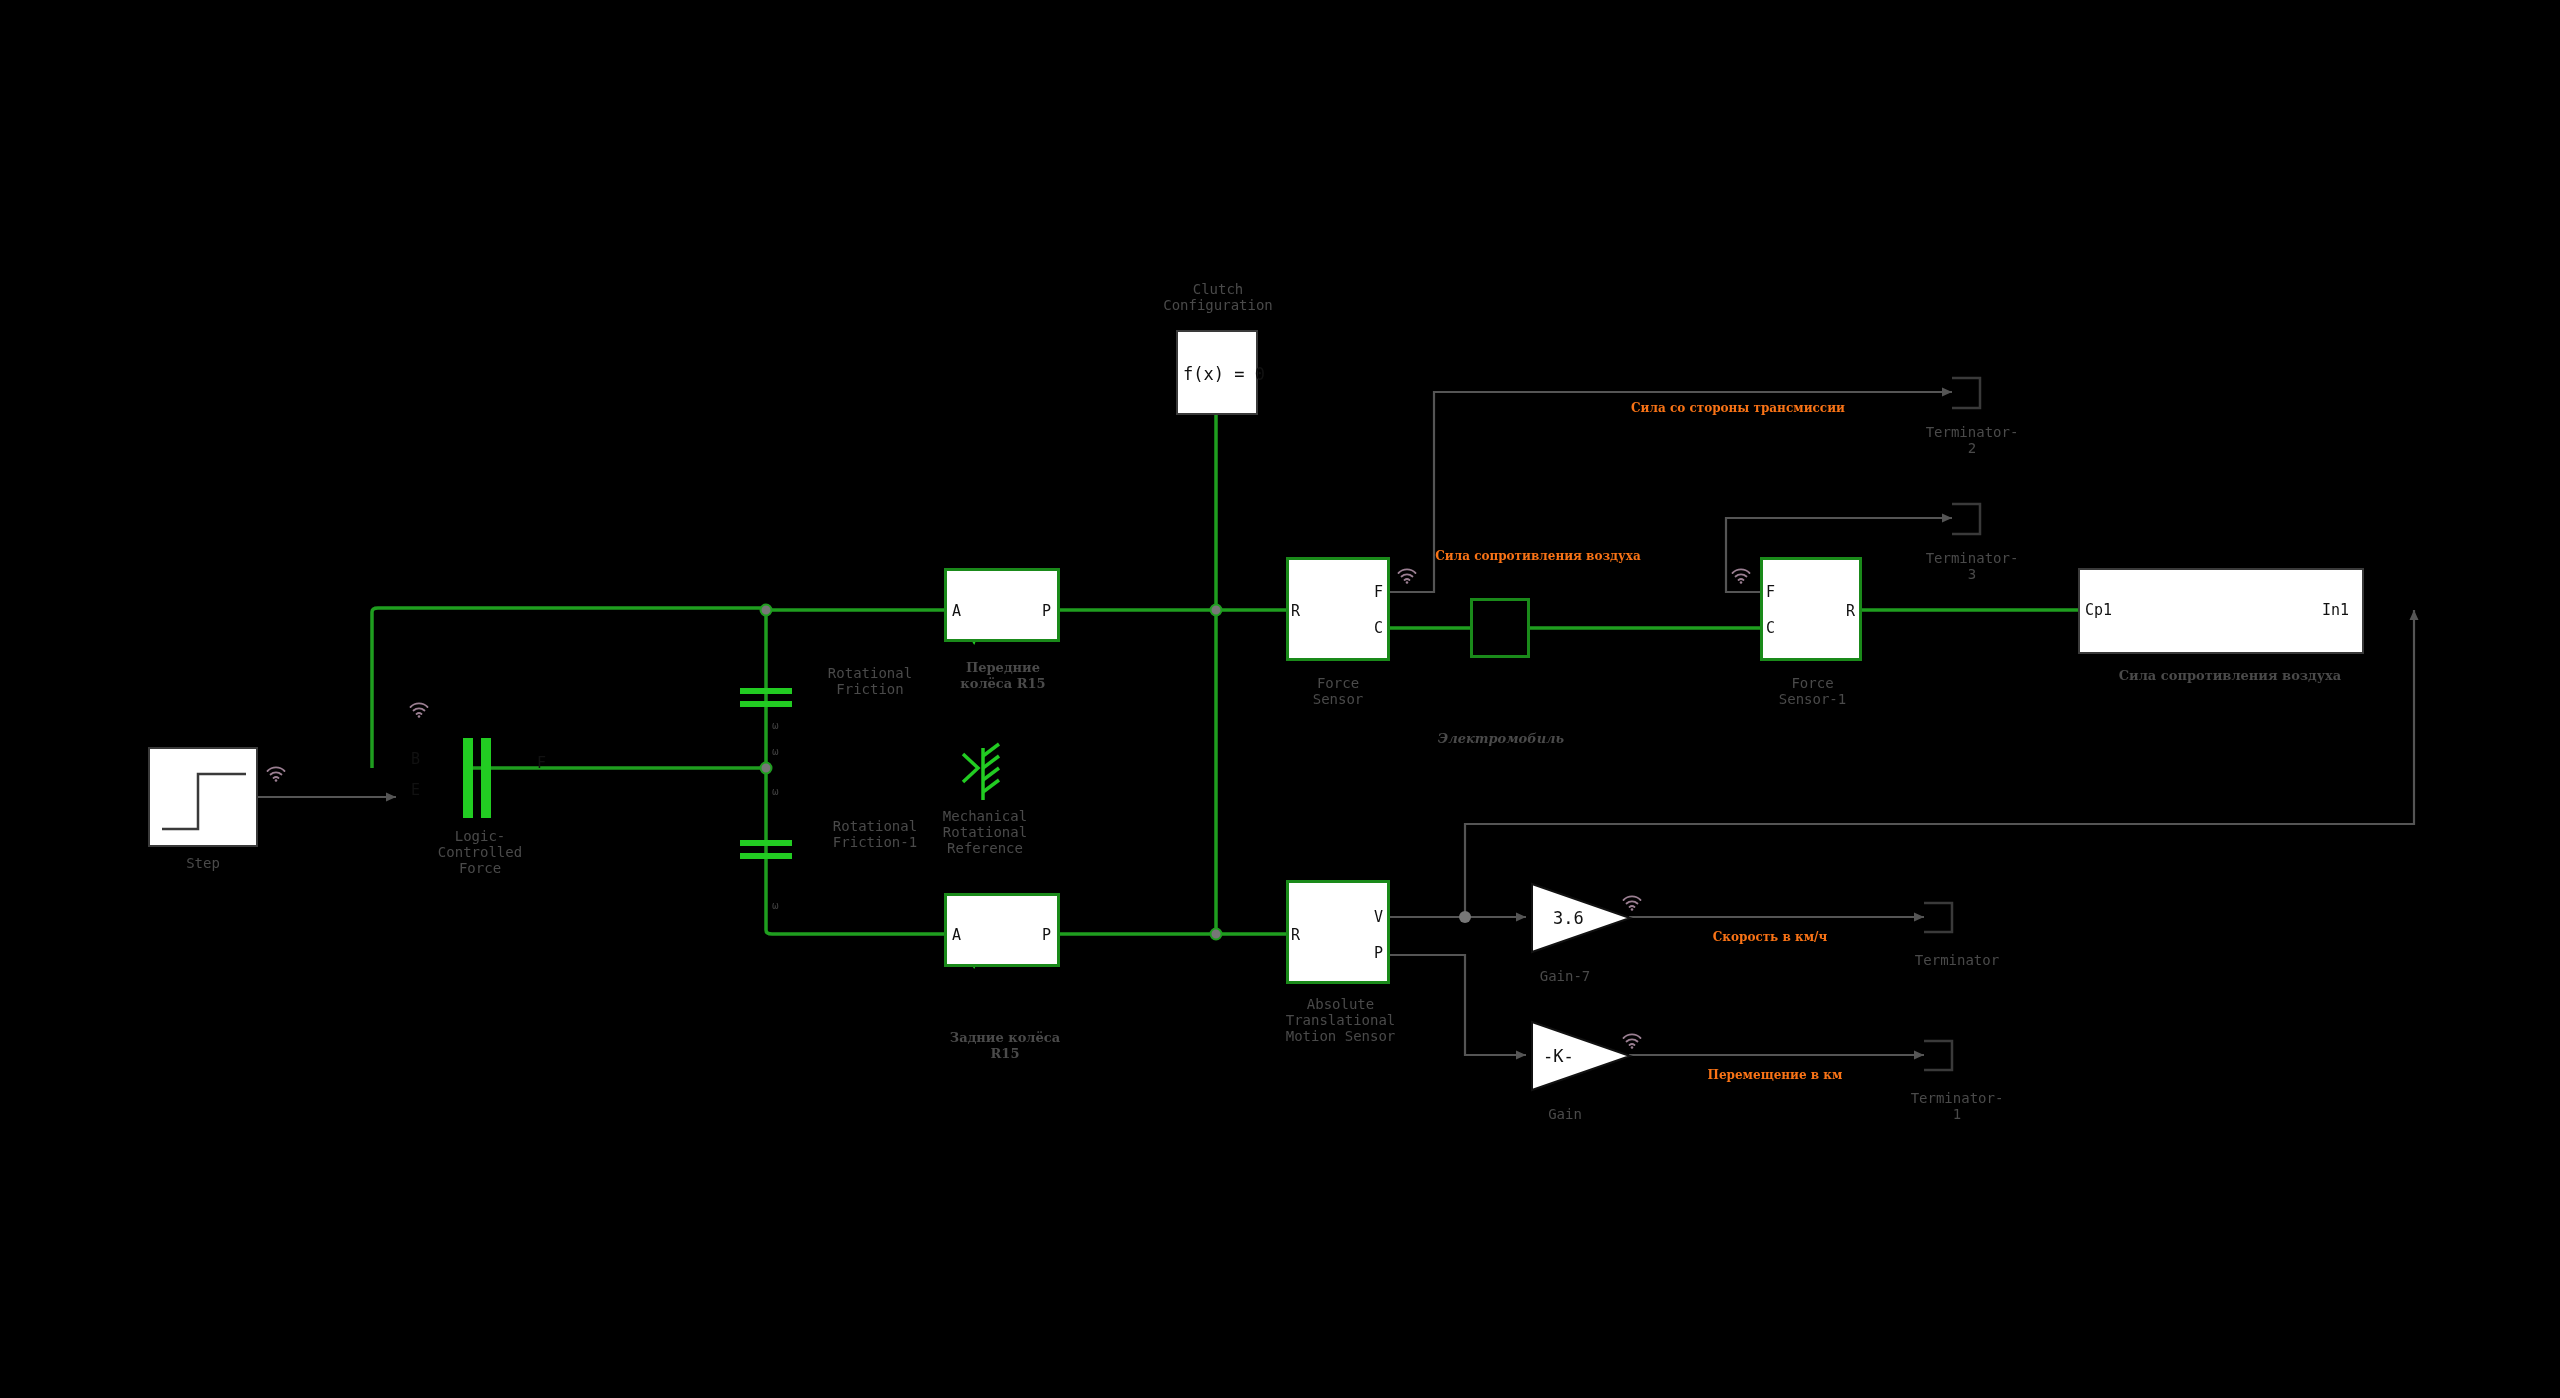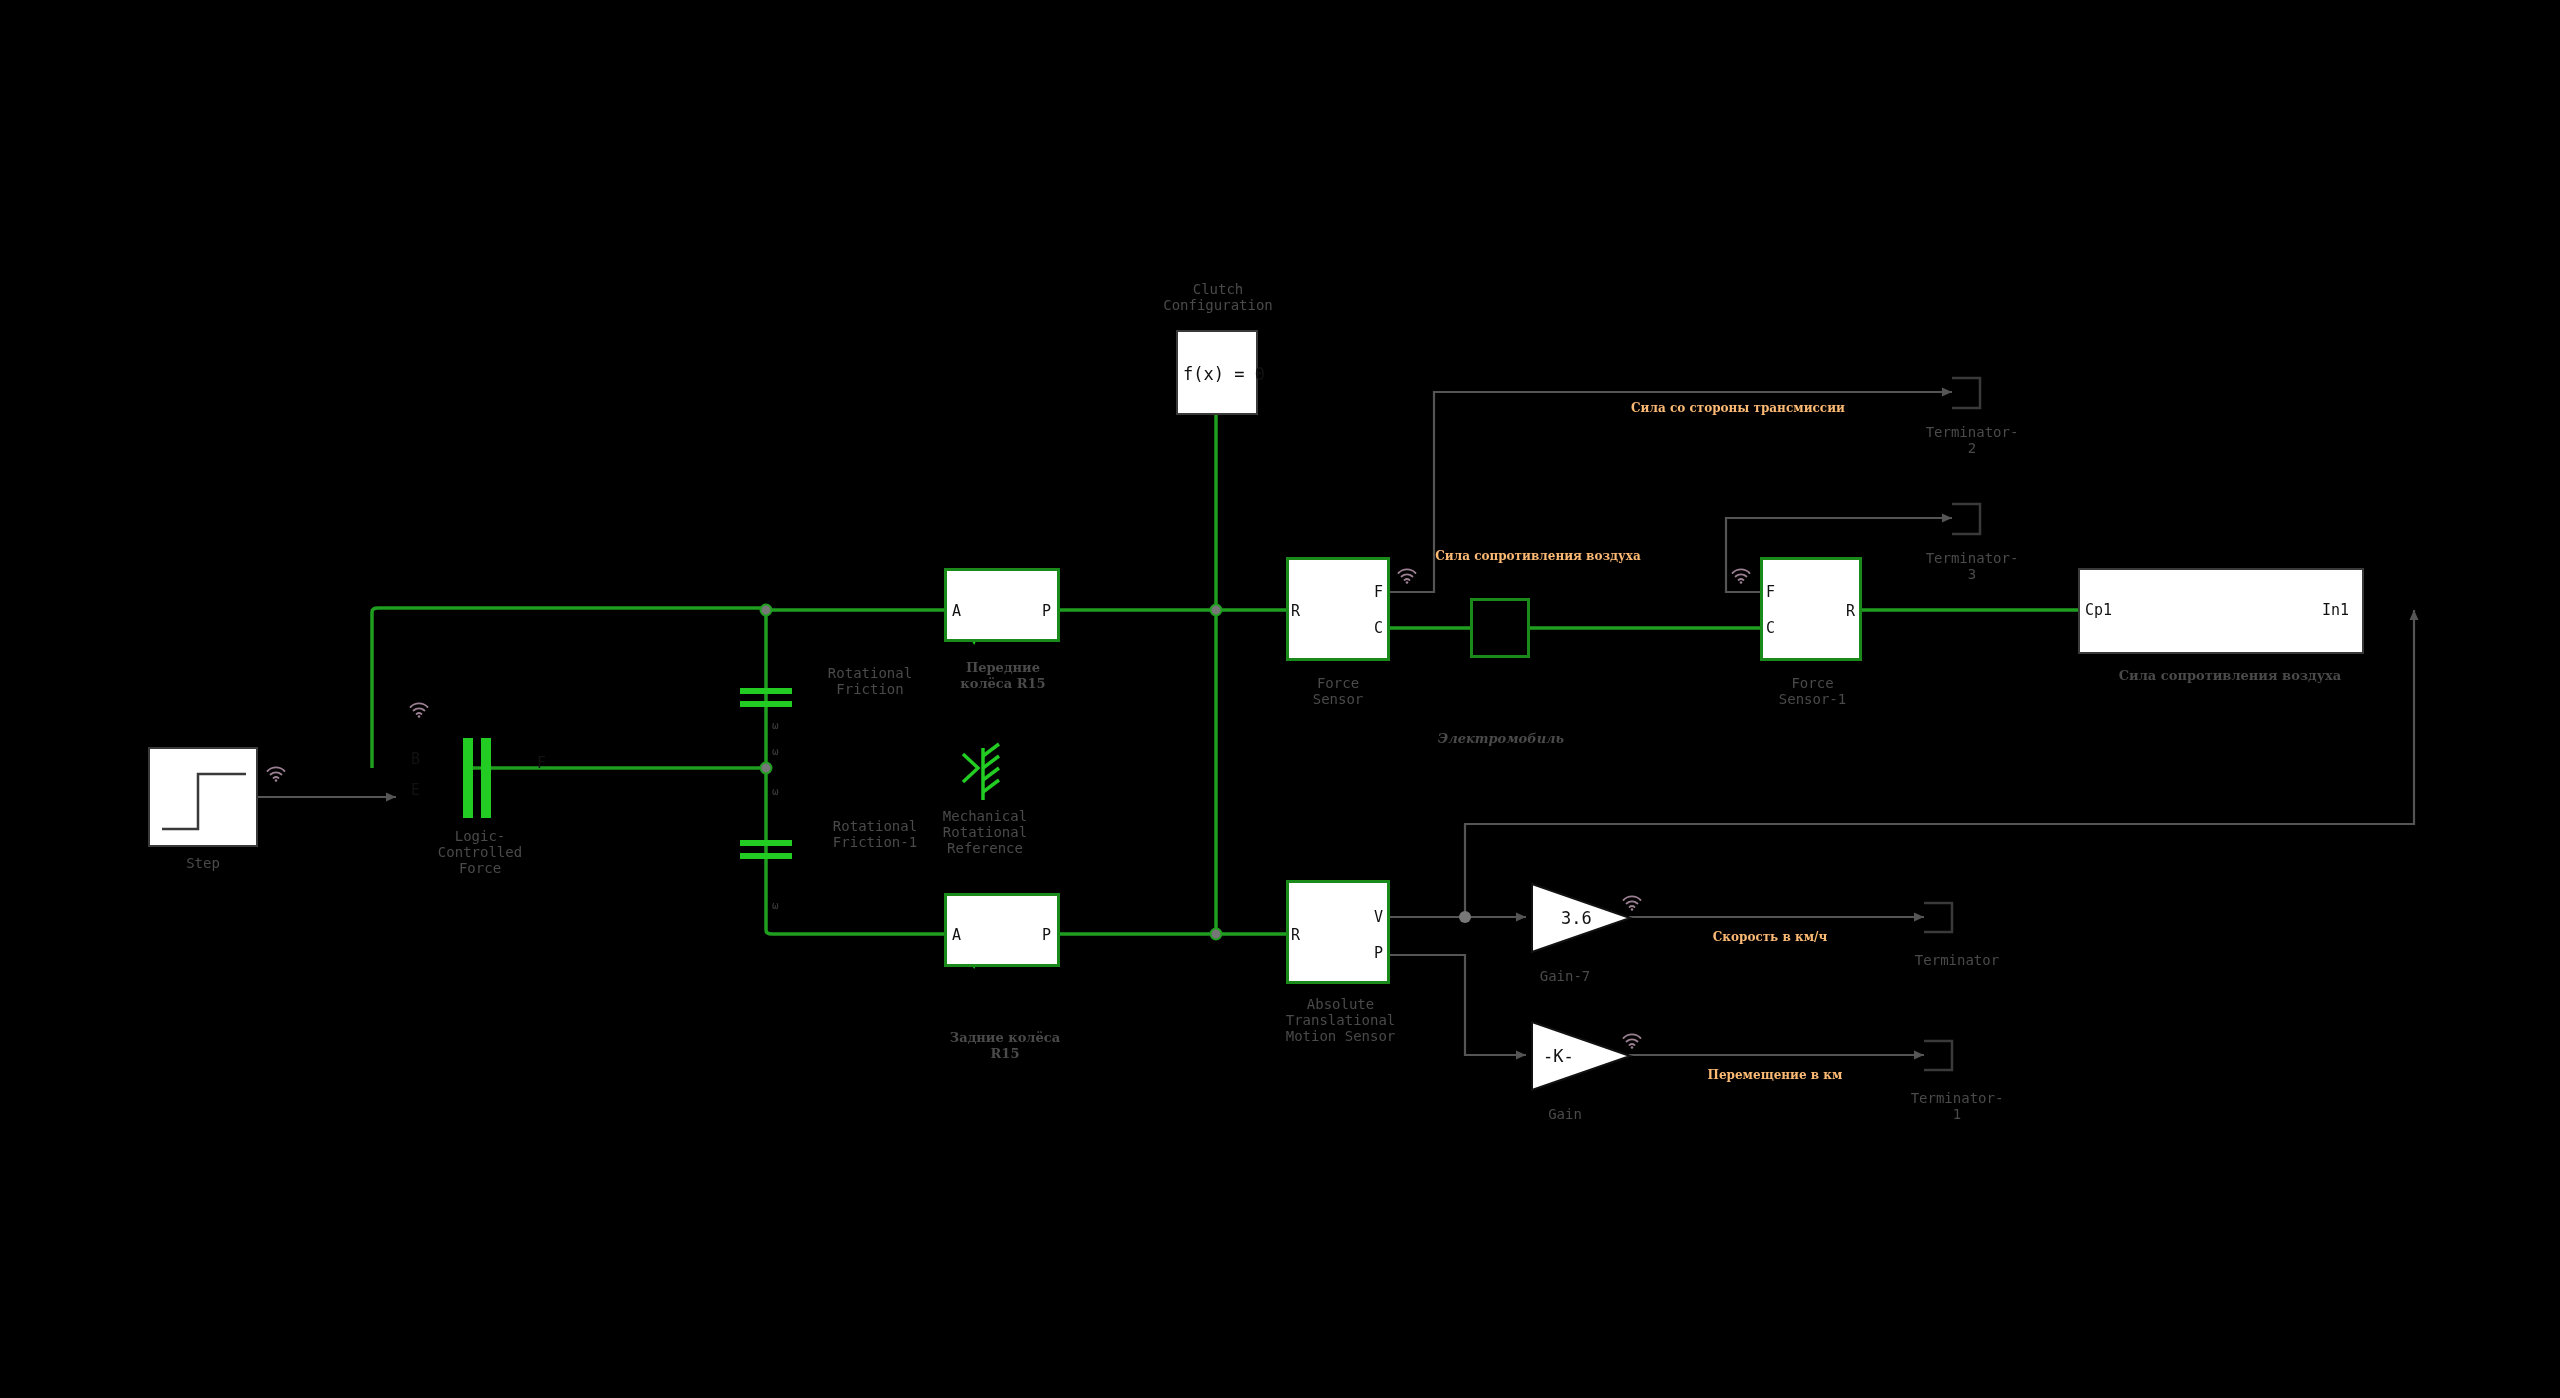--- a/index.html
+++ b/index.html
@@ -18,21 +18,21 @@
   .blk.pse{border:3px solid #1a8a1a;}
 
   
   .blabel{
     position:absolute;color:#4a4a4a;font-size:14px;line-height:16px;
     text-align:center;white-space:pre-line;
     font-family:"DejaVu Sans Mono","Liberation Mono",monospace;
   }
   .blabel.ru{font-family:"DejaVu Serif","Liberation Serif",serif;font-weight:bold;font-size:13px;}
   .slabel{
-    position:absolute;color:#fdba74;font-size:12px;line-height:14px;
+    position:absolute;color:#f97316;font-size:12px;line-height:14px;
     text-align:center;white-space:nowrap;
     font-family:"DejaVu Serif","Liberation Serif",serif;font-weight:bold;
   }
 
   
   .port{
     position:absolute;color:#111;font-size:15px;line-height:15px;
     font-family:"DejaVu Sans Mono","Liberation Mono",monospace;
   }
 
@@ -312,21 +312,21 @@
   <div class="port" style="left:1374px;top:910px;">V</div>
   <div class="port" style="left:1374px;top:946px;">P</div>
   <div class="blabel" style="left:1268px;top:996px;width:145px;">Absolute
 Translational
 Motion Sensor</div>
 
   <div class="gain" style="left:1529px;top:881px;">
     <svg width="104" height="74" viewBox="0 0 104 74">
       <polygon points="3,3 101,37 3,71" fill="#ffffff" stroke="#111" stroke-width="2"></polygon>
     </svg>
-    <div class="gtxt" style="left:32px;top:27px;">3.6</div>
+    <div class="gtxt" style="left:24px;top:27px;">3.6</div>
   </div>
   <div class="blabel" style="left:1510px;top:968px;width:110px;">Gain-7</div>
   <svg class="wifi" style="left:1621px;top:893px;" viewBox="0 0 22 18">
     <g fill="none" stroke="#9b7f92" stroke-width="1.8" stroke-linecap="round">
       <path d="M2.5,7 A12,12 0 0 1 19.5,7"></path>
         <path d="M5.5,10.5 A8,8 0 0 1 16.5,10.5"></path>
       <path d="M8.5,14 A4,4 0 0 1 13.5,14"></path>
     </g>
       <circle cx="11" cy="16.5" r="1.3" fill="#9b7f92"></circle>
   </svg>

